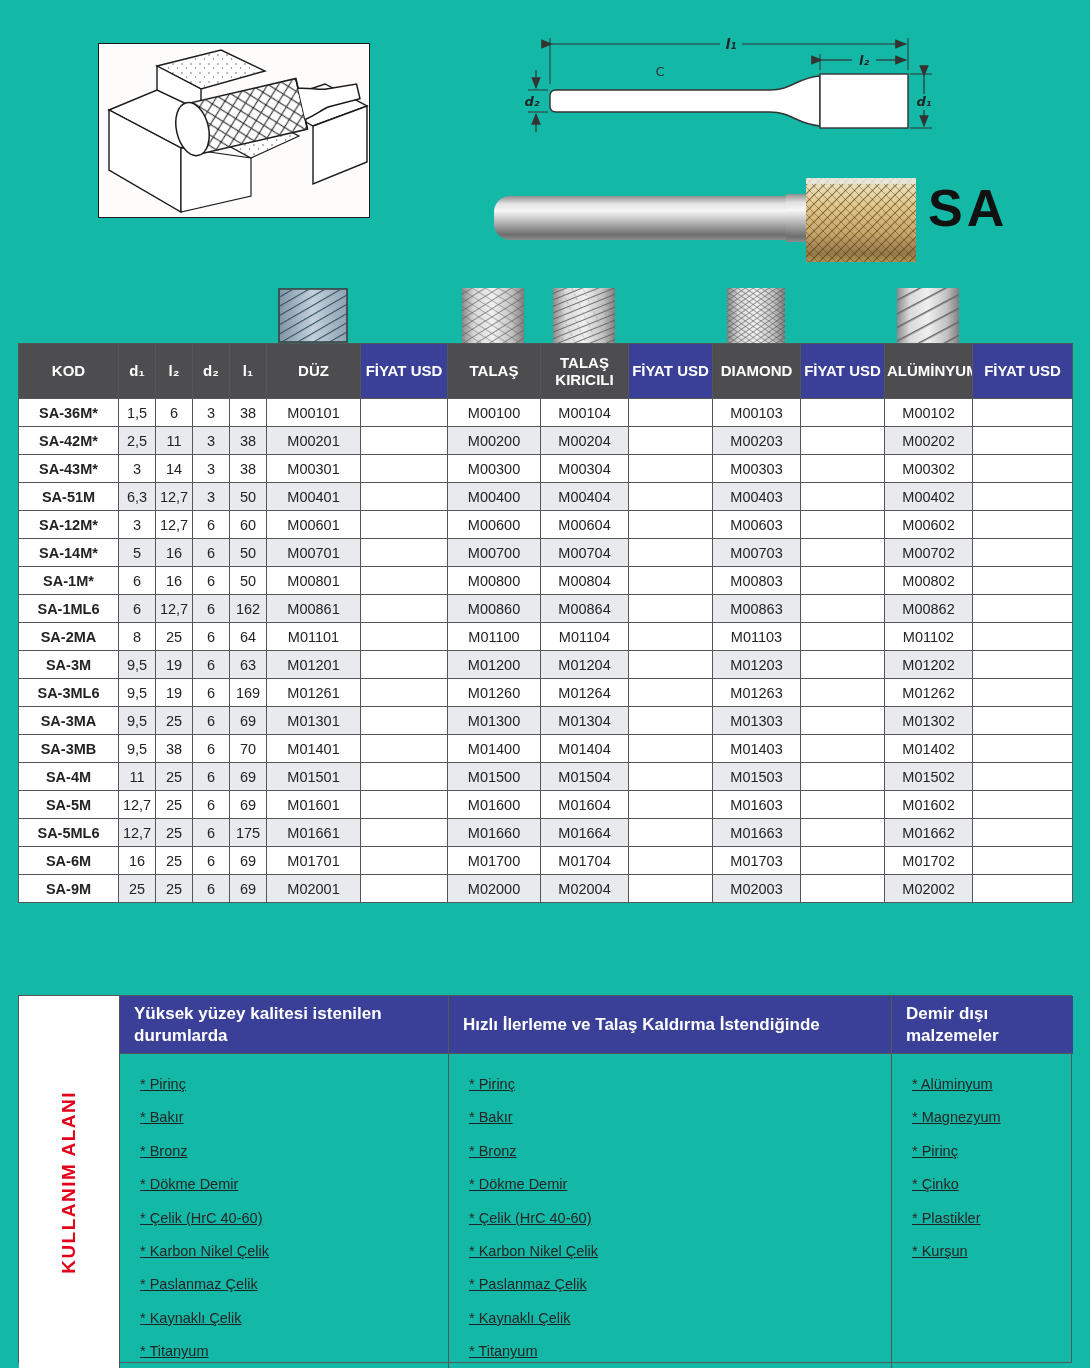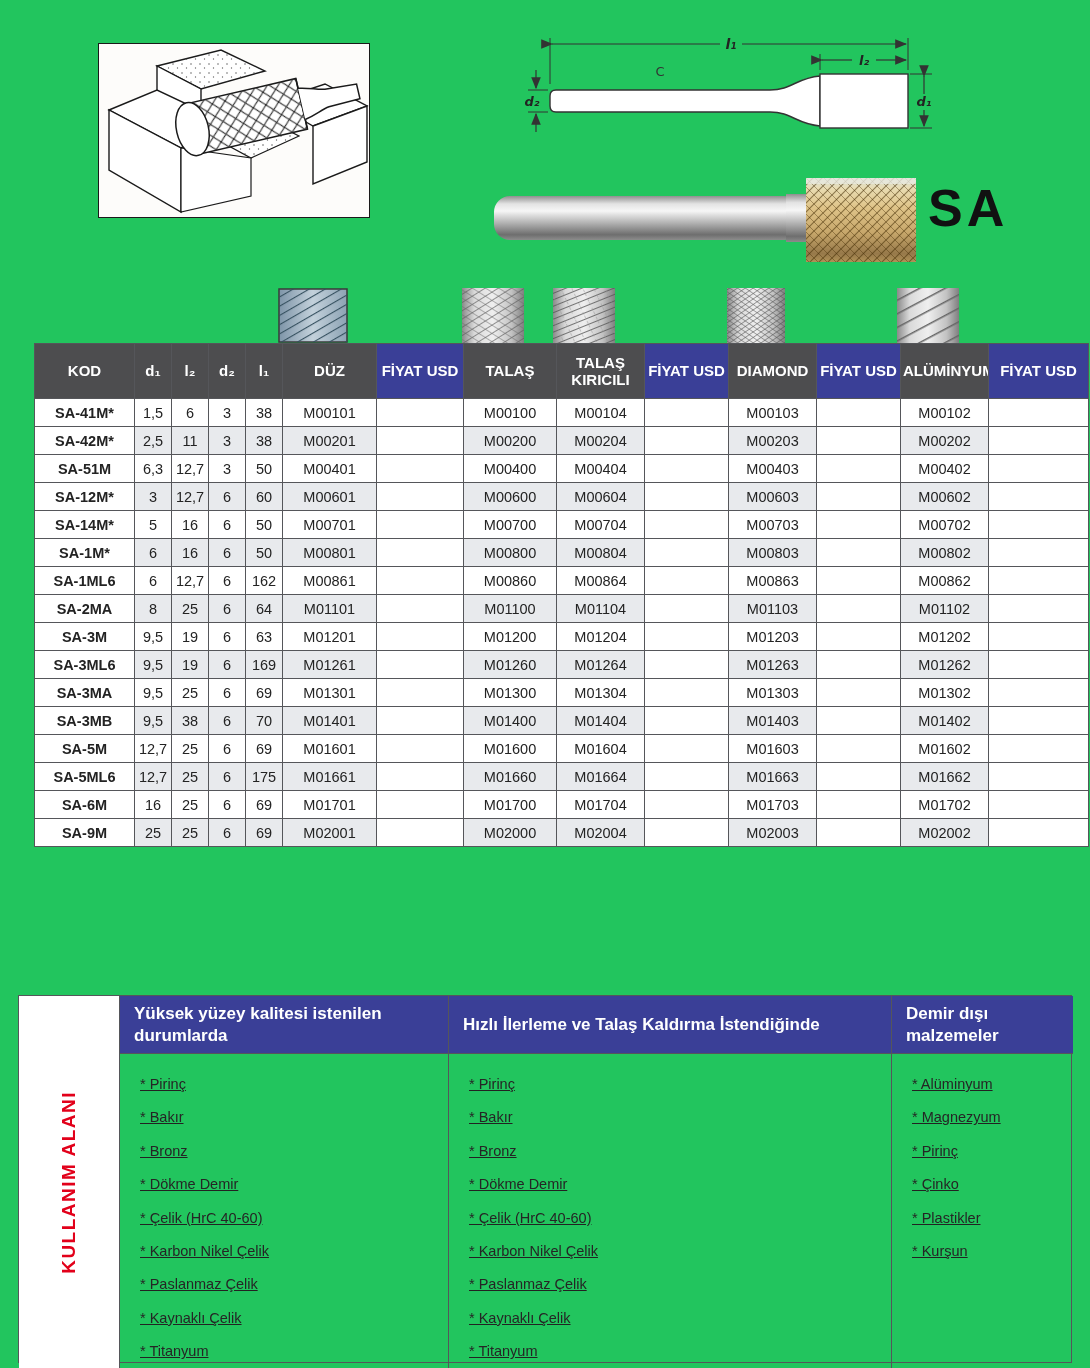--- a/index.html
+++ b/index.html
@@ -1,32 +1,32 @@
 <!DOCTYPE html>
 <html><head>
 <meta charset="utf-8">
 <style>
   * { margin:0; padding:0; box-sizing:border-box; }
   body { background:#fff; font-family:"Liberation Sans","DejaVu Sans",sans-serif; color:#222; }
-  .page { position:relative; width:1090px; height:1368px; background:#22c55e; overflow:hidden; }
+  .page { position:relative; width:1090px; height:1368px; background:#14b8a6; overflow:hidden; }
 
   
   .sketch-box { position:absolute; left:98px; top:43px; width:272px; height:175px; border:1px solid #1a1a1a; background:#fdfcfa; }
   .dim-drawing { position:absolute; left:520px; top:26px; width:420px; height:140px; }
   .burr-photo  { position:absolute; left:490px; top:168px; width:430px; height:100px; }
   .series-label { position:absolute; left:928px; top:178px; font-size:52px; font-weight:bold; letter-spacing:4px; color:#111;text-align:right; }
 
   
   .table-wrap { position:absolute; left:18px; top:288px; width:1054px; }
   .thumbs { position:relative; height:55px; }
   .thumb { position:absolute; bottom:0; width:70px; height:55px; }
   .t-duz   { left:260px; } .t-capraz { left:440px; } .t-talas { left:531px; }
   .t-diamond { left:703px; } .t-aluminyum { left:875px; }
 
-  table.product { border-collapse:collapse; width:1054px; table-layout:fixed;margin-left:16px; }
+  table.product { border-collapse:collapse; width:1054px; table-layout:fixed; }
   table.product th, table.product td { border:1px solid #55565a; text-align:center; vertical-align:middle; overflow:hidden; }
   table.product th { height:55px; color:#fff; font-weight:bold; font-size:15px; line-height:1.15; padding:2px; }
   th.dark { background:#4d4d4f; }
   th.blue { background:#3a3f97; }
   th.dim-h { font-size:18px; }
   th.small { font-size:13.5px; }
   table.product td { height:28px; font-size:14.5px; background:#fff; color:#232323; padding:1px 2px; }
   td.kod { background:#f2e4c6; font-weight:bold; color:#161616; }
   td.price { background:#f2e4c6; }
   tbody tr:nth-child(even) td.plain { background:#e8eaed; }
@@ -263,21 +263,21 @@
             <th class="dark small">TALAŞ KIRICILI</th>
             <th class="blue">FİYAT USD</th>
             <th class="dark">DIAMOND</th>
             <th class="blue">FİYAT USD</th>
             <th class="dark small">ALÜMİNYUM</th>
             <th class="blue">FİYAT USD</th>
           </tr>
         </thead>
       <tbody id="tbody">
           <tr>
-            <td class="kod">SA-41M*</td>
+            <td class="kod">SA-36M*</td>
             <td class="plain">1,5</td>
             <td class="plain">6</td>
             <td class="plain">3</td>
             <td class="plain">38</td>
             <td class="plain">M00101</td>
             <td class="price"></td>
             <td class="plain">M00100</td>
             <td class="plain">M00104</td>
             <td class="price"></td>
             <td class="plain">M00103</td>
@@ -295,20 +295,36 @@
             <td class="price"></td>
             <td class="plain">M00200</td>
             <td class="plain">M00204</td>
             <td class="price"></td>
             <td class="plain">M00203</td>
             <td class="price"></td>
             <td class="plain">M00202</td>
             <td class="price"></td>
           </tr>
           <tr>
+            <td class="kod">SA-43M*</td>
+            <td class="plain">3</td>
+            <td class="plain">14</td>
+            <td class="plain">3</td>
+            <td class="plain">38</td>
+            <td class="plain">M00301</td>
+            <td class="price"></td>
+            <td class="plain">M00300</td>
+            <td class="plain">M00304</td>
+            <td class="price"></td>
+            <td class="plain">M00303</td>
+            <td class="price"></td>
+            <td class="plain">M00302</td>
+            <td class="price"></td>
+          </tr>
+          <tr>
             <td class="kod">SA-51M</td>
             <td class="plain">6,3</td>
             <td class="plain">12,7</td>
             <td class="plain">3</td>
             <td class="plain">50</td>
             <td class="plain">M00401</td>
             <td class="price"></td>
             <td class="plain">M00400</td>
             <td class="plain">M00404</td>
             <td class="price"></td>
@@ -452,20 +468,36 @@
             <td class="plain">6</td>
             <td class="plain">70</td>
             <td class="plain">M01401</td>
             <td class="price"></td>
             <td class="plain">M01400</td>
             <td class="plain">M01404</td>
             <td class="price"></td>
             <td class="plain">M01403</td>
             <td class="price"></td>
             <td class="plain">M01402</td>
+            <td class="price"></td>
+          </tr>
+          <tr>
+            <td class="kod">SA-4M</td>
+            <td class="plain">11</td>
+            <td class="plain">25</td>
+            <td class="plain">6</td>
+            <td class="plain">69</td>
+            <td class="plain">M01501</td>
+            <td class="price"></td>
+            <td class="plain">M01500</td>
+            <td class="plain">M01504</td>
+            <td class="price"></td>
+            <td class="plain">M01503</td>
+            <td class="price"></td>
+            <td class="plain">M01502</td>
             <td class="price"></td>
           </tr>
           <tr>
             <td class="kod">SA-5M</td>
             <td class="plain">12,7</td>
             <td class="plain">25</td>
             <td class="plain">6</td>
             <td class="plain">69</td>
             <td class="plain">M01601</td>
             <td class="price"></td>

